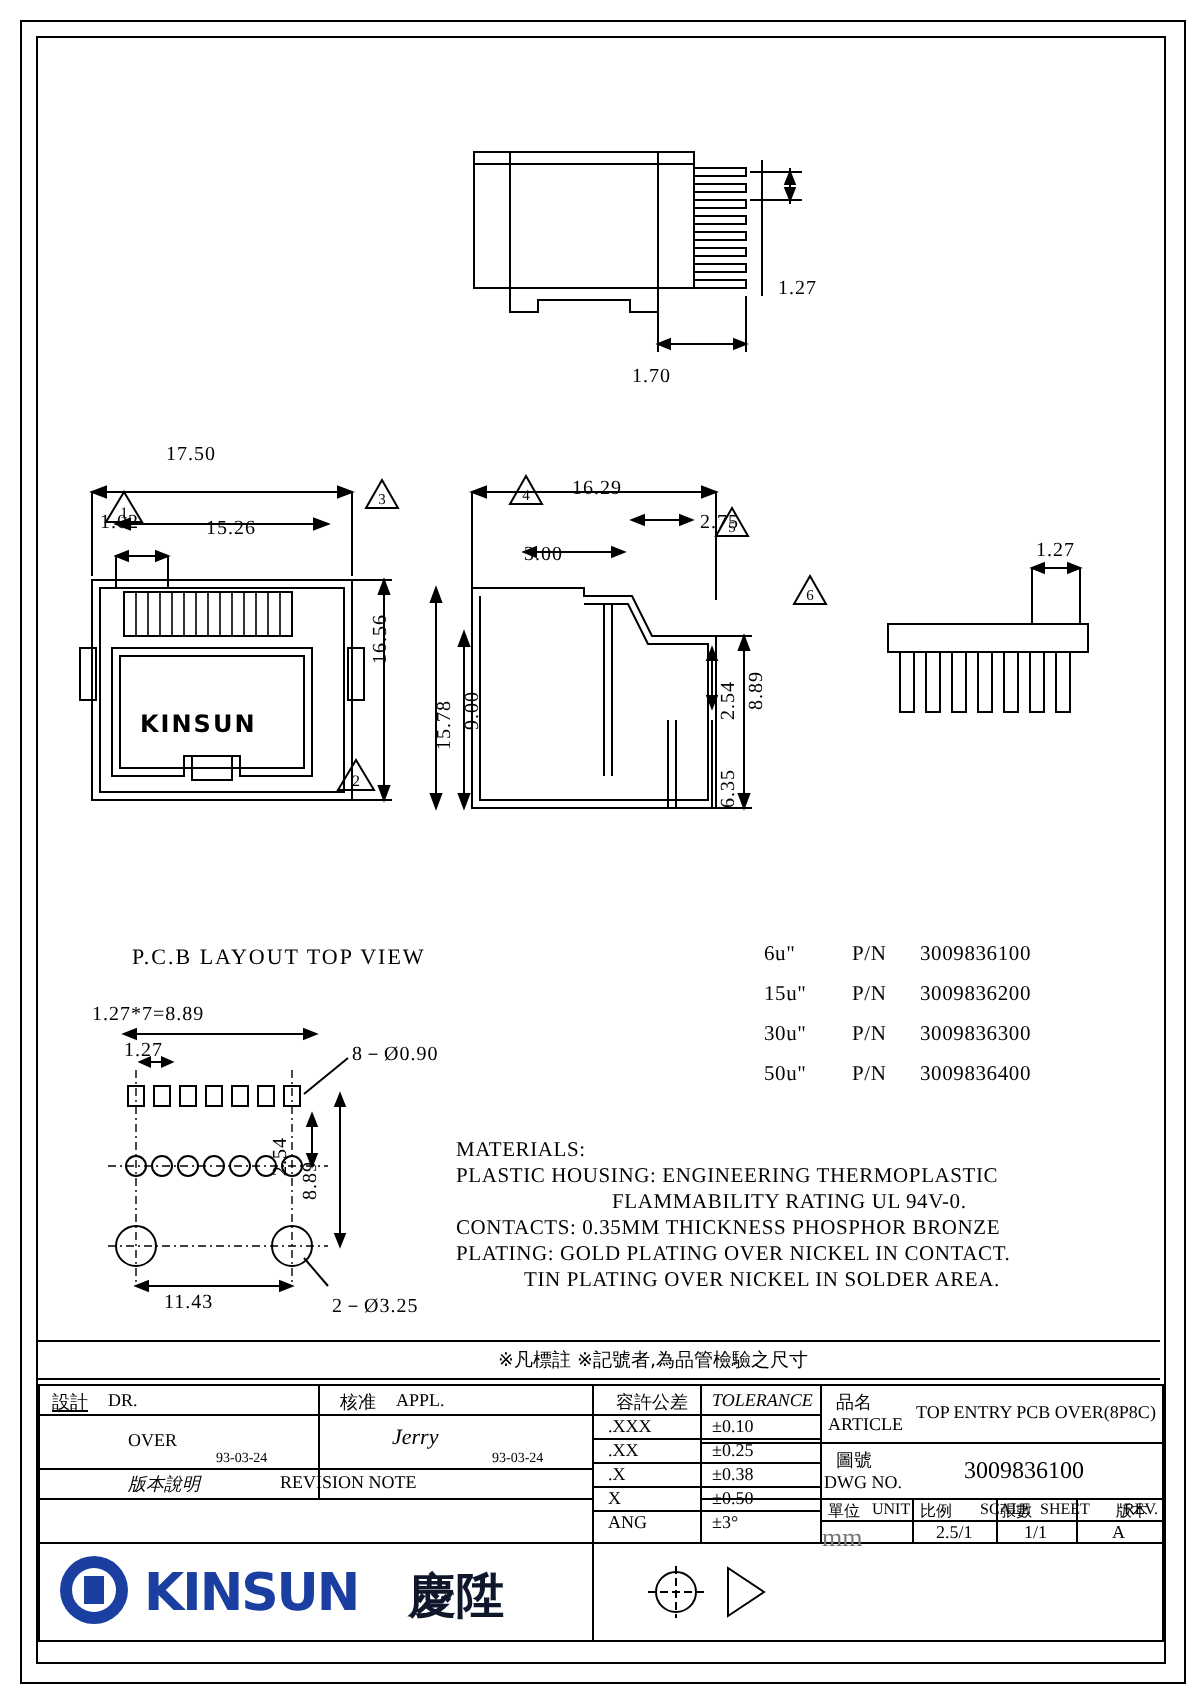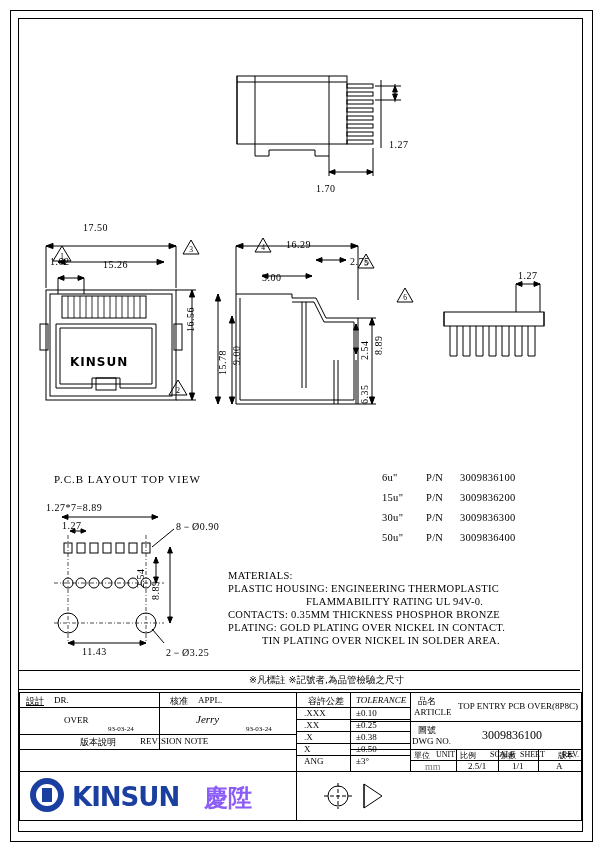--- a/index.html
+++ b/index.html
@@ -230,21 +230,21 @@
   <div class="abs dim" style="left:518px;top:270px;">1.27</div>
   <svg class="abs" style="left:396px;top:286px;" width="18" height="18">
     <polygon points="9,2 17,16 1,16" fill="none" stroke="#000" stroke-width="1"></polygon>
     <text x="9" y="14" font-size="7.5" text-anchor="middle" font-family="Liberation Serif, serif">6</text>
   </svg>
   <svg class="abs" style="left:182px;top:238px;" width="18" height="18">
     <polygon points="9,2 17,16 1,16" fill="none" stroke="#000" stroke-width="1"></polygon>
     <text x="9" y="14" font-size="7.5" text-anchor="middle" font-family="Liberation Serif, serif">3</text>
   </svg>
 
-  <div class="abs lbl" style="left:54px;top:473px;">P.C.B LAYOUT TOP VIEW</div>
+  <div class="abs lbl" style="left:66px;top:473px;">P.C.B LAYOUT TOP VIEW</div>
   <div class="abs dim" style="left:46px;top:502px;">1.27*7=8.89</div>
   <div class="abs dim" style="left:62px;top:520px;">1.27</div>
   <div class="abs dim" style="left:176px;top:520px;">8－Ø0.90</div>
   <div class="abs dim" style="left:135px;top:588px;transform:rotate(-90deg);transform-origin:left top;">2.54</div>
   <div class="abs dim" style="left:150px;top:600px;transform:rotate(-90deg);transform-origin:left top;">8.89</div>
   <div class="abs dim" style="left:82px;top:646px;">11.43</div>
   <div class="abs dim" style="left:166px;top:646px;">2－Ø3.25</div>
 
   <svg class="abs" style="left:40px;top:495px;" width="190" height="160">
     <g stroke="#000" fill="none" stroke-width="1">
@@ -360,21 +360,21 @@
     <div class="abs tbl-text cjk" style="left:6px;top:2px;text-decoration:underline;">設計</div>
     <div class="abs tbl-text" style="left:34px;top:2px;">DR.</div>
     <div class="abs tbl-text" style="left:44px;top:22px;">OVER</div>
     <div class="abs" style="left:88px;top:32px;font-size:7px;">93-03-24</div>
 
     <div class="abs tbl-text cjk" style="left:150px;top:2px;">核准</div>
     <div class="abs tbl-text" style="left:178px;top:2px;">APPL.</div>
     <div class="abs" style="left:176px;top:20px;font-family:'Liberation Serif',serif;font-style:italic;font-size:11px;">Jerry</div>
     <div class="abs" style="left:226px;top:32px;font-size:7px;">93-03-24</div>
 
-    <div class="abs tbl-text cjk" style="left:60px;top:43px;">版本說明</div>
+    <div class="abs tbl-text cjk" style="left:44px;top:43px;font-style:italic;">版本說明</div>
     <div class="abs tbl-text" style="left:120px;top:43px;">REVISION NOTE</div>
 
     <div class="abs tbl-text cjk" style="left:288px;top:2px;">容許公差</div>
     <div class="abs tbl-text" style="left:336px;top:2px;font-style:italic;">TOLERANCE</div>
     <div class="abs tbl-text" style="left:284px;top:15px;">.XXX</div>
     <div class="abs tbl-text" style="left:336px;top:15px;">±0.10</div>
     <div class="abs tbl-text" style="left:284px;top:27px;">.XX</div>
     <div class="abs tbl-text" style="left:336px;top:27px;">±0.25</div>
     <div class="abs tbl-text" style="left:284px;top:39px;">.X</div>
     <div class="abs tbl-text" style="left:336px;top:39px;">±0.38</div>
@@ -396,36 +396,36 @@
     <div class="line vl" style="left:518px;top:56px;height:22px;"></div>
     <div class="line hl" style="left:390px;top:67px;width:171px;"></div>
     <div class="abs" style="left:394px;top:57px;font-size:8px;">單位</div>
     <div class="abs" style="left:416px;top:57px;font-size:8px;">UNIT</div>
     <div class="abs" style="left:440px;top:57px;font-size:8px;">比例</div>
     <div class="abs" style="left:460px;top:57px;font-size:8px;padding-left:10px;">SCALE</div>
     <div class="abs" style="left:480px;top:57px;font-size:8px;">張數</div>
     <div class="abs" style="left:500px;top:57px;font-size:8px;">SHEET</div>
     <div class="abs" style="left:520px;top:57px;font-size:8px;padding-left:18px;">版本</div>
     <div class="abs" style="left:542px;top:57px;font-size:8px;">REV.</div>
-    <div class="abs" style="left:405px;top:68px;font-size:10px;color:#777;">mm</div>
+    <div class="abs" style="left:391px;top:68px;font-size:13px;color:#777;">mm</div>
     <div class="abs" style="left:448px;top:68px;font-size:9px;">2.5/1</div>
     <div class="abs" style="left:492px;top:68px;font-size:9px;">1/1</div>
     <div class="abs" style="left:536px;top:68px;font-size:9px;">A</div>
 
     <svg class="abs" style="left:286px;top:78px;" width="0" height="0"></svg>
   </div>
 
   <div class="abs" style="left:19px;top:770px;width:561px;height:50px;border:1px solid #000;border-top:none;">
     <div class="line vl" style="left:276px;top:0;height:50px;"></div>
 
     <div class="abs" style="left:10px;top:8px;width:34px;height:34px;border-radius:50%;background:#1a3fa0;"></div>
     <div class="abs" style="left:16px;top:14px;width:22px;height:22px;border-radius:50%;background:#fff;"></div>
     <div class="abs" style="left:22px;top:18px;width:10px;height:14px;background:#1a3fa0;"></div>
     <div class="abs kinsun-logo" style="left:52px;top:12px;color:#1a3fa0;">KINSUN</div>
-    <div class="abs" style="left:184px;top:12px;font-family:'DejaVu Sans',sans-serif;font-weight:bold;font-size:24px;color:#8b5cf6;">慶陞</div>
+    <div class="abs" style="left:184px;top:12px;font-family:'DejaVu Sans',sans-serif;font-weight:bold;font-size:24px;color:#0f172a;">慶陞</div>
 
     <svg class="abs" style="left:300px;top:10px;" width="80" height="32">
       <g stroke="#000" fill="none" stroke-width="1">
         <circle cx="18" cy="16" r="10"></circle>
         <line x1="4" y1="16" x2="32" y2="16" stroke-dasharray="4 2"></line>
         <line x1="18" y1="3" x2="18" y2="29" stroke-dasharray="4 2"></line>
         <path d="M44 4 L62 16 L44 28 Z"></path>
         <path d="M44 4 L44 28"></path>
       </g>
     </svg>

